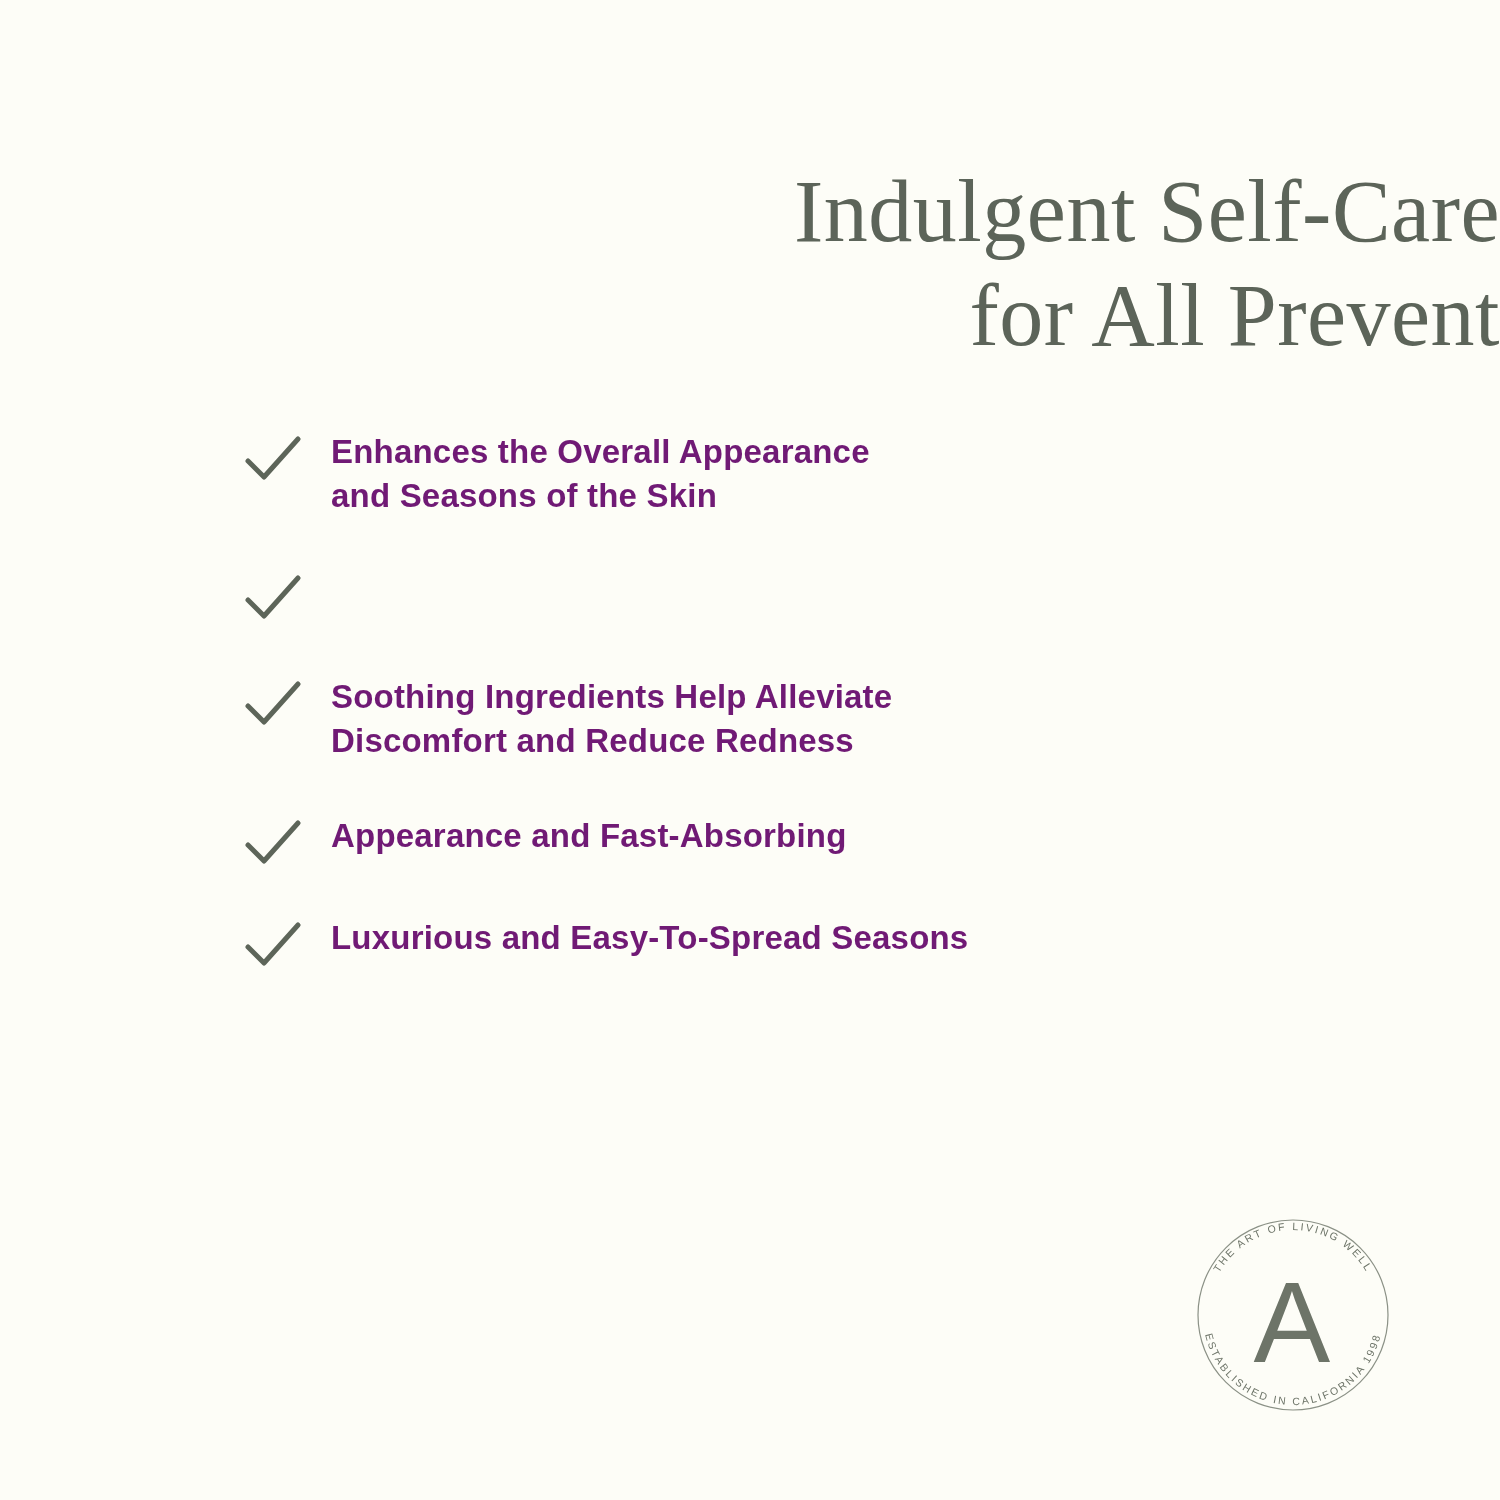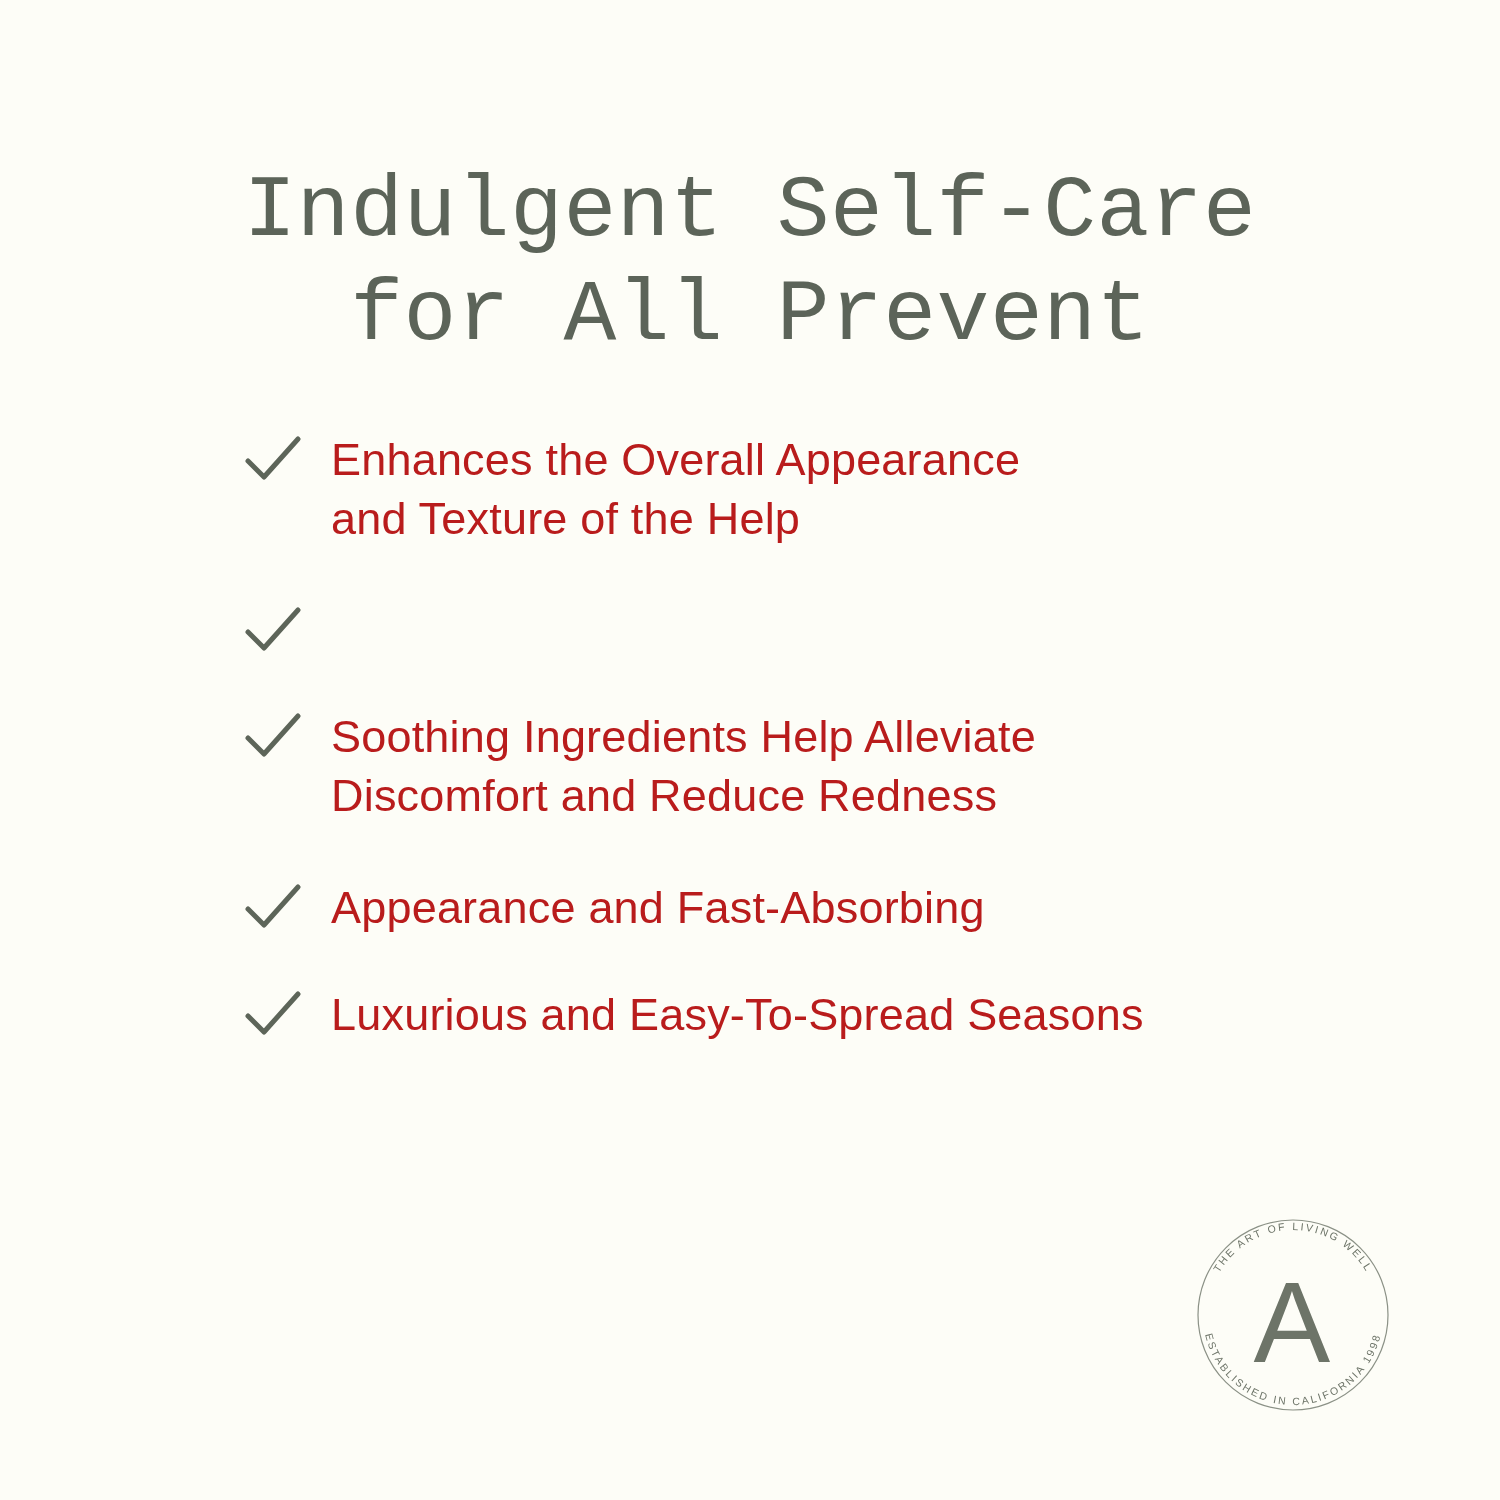--- a/index.html
+++ b/index.html
@@ -18,22 +18,22 @@
     width: 1500px;
     height: 1500px;
     background: #fdfdf7;
     box-sizing: border-box;
   }
   .headline {
     position: absolute;
     top: 160px;
     left: 0;
     width: 1500px;
-    text-align: center;
-    font-family: Liberation Mono, monospace;
+    text-align: right;
+    font-family: Liberation Serif, serif;
     font-size: 88px;
     line-height: 1.18;
     color: #5c6459;
     letter-spacing: 0.5px;
     font-weight: 400;
   }
   .headline .line {
     display: block;
   }
   .benefits {
@@ -54,24 +54,24 @@
     flex: 0 0 auto;
     width: 86px;
     padding-top: 6px;
     color: #5d6559;
   }
   .check svg {
     display: block;
   }
   .benefit-text {
     font-family: "Liberation Sans", sans-serif;
-    font-size: 45px;
+    font-size: 33px;
     line-height: 1.32;
-    color: #b91c1c;
-    font-weight: 400;
+    color: #701a75;
+    font-weight: 700;
     letter-spacing: 0.2px;
     max-width: 1000px;
   }
   
   .benefit.single {
     margin-bottom: 48px;
   }
   .logo {
     position: absolute;
     right: 92px;
@@ -101,21 +101,21 @@
   <div class="benefits">
 
     <div class="benefit">
       <span class="check">
         <svg width="56" height="48" viewBox="0 0 56 48" fill="none" xmlns="http://www.w3.org/2000/svg">
           <path d="M3 25 L19 41 L53 3" stroke="#5d6559" stroke-width="5" stroke-linecap="round" stroke-linejoin="round"></path>
         </svg>
       </span>
       <span class="benefit-text">
         <span>Enhances the Overall Appearance</span><br>
-        <span>and Texture of the Help</span>
+        <span>and Seasons of the Skin</span>
       </span>
     </div>
 
     <div class="benefit">
       <span class="check">
         <svg width="56" height="48" viewBox="0 0 56 48" fill="none" xmlns="http://www.w3.org/2000/svg">
           <path d="M3 25 L19 41 L53 3" stroke="#5d6559" stroke-width="5" stroke-linecap="round" stroke-linejoin="round"></path>
         </svg>
       </span>
     </div>

